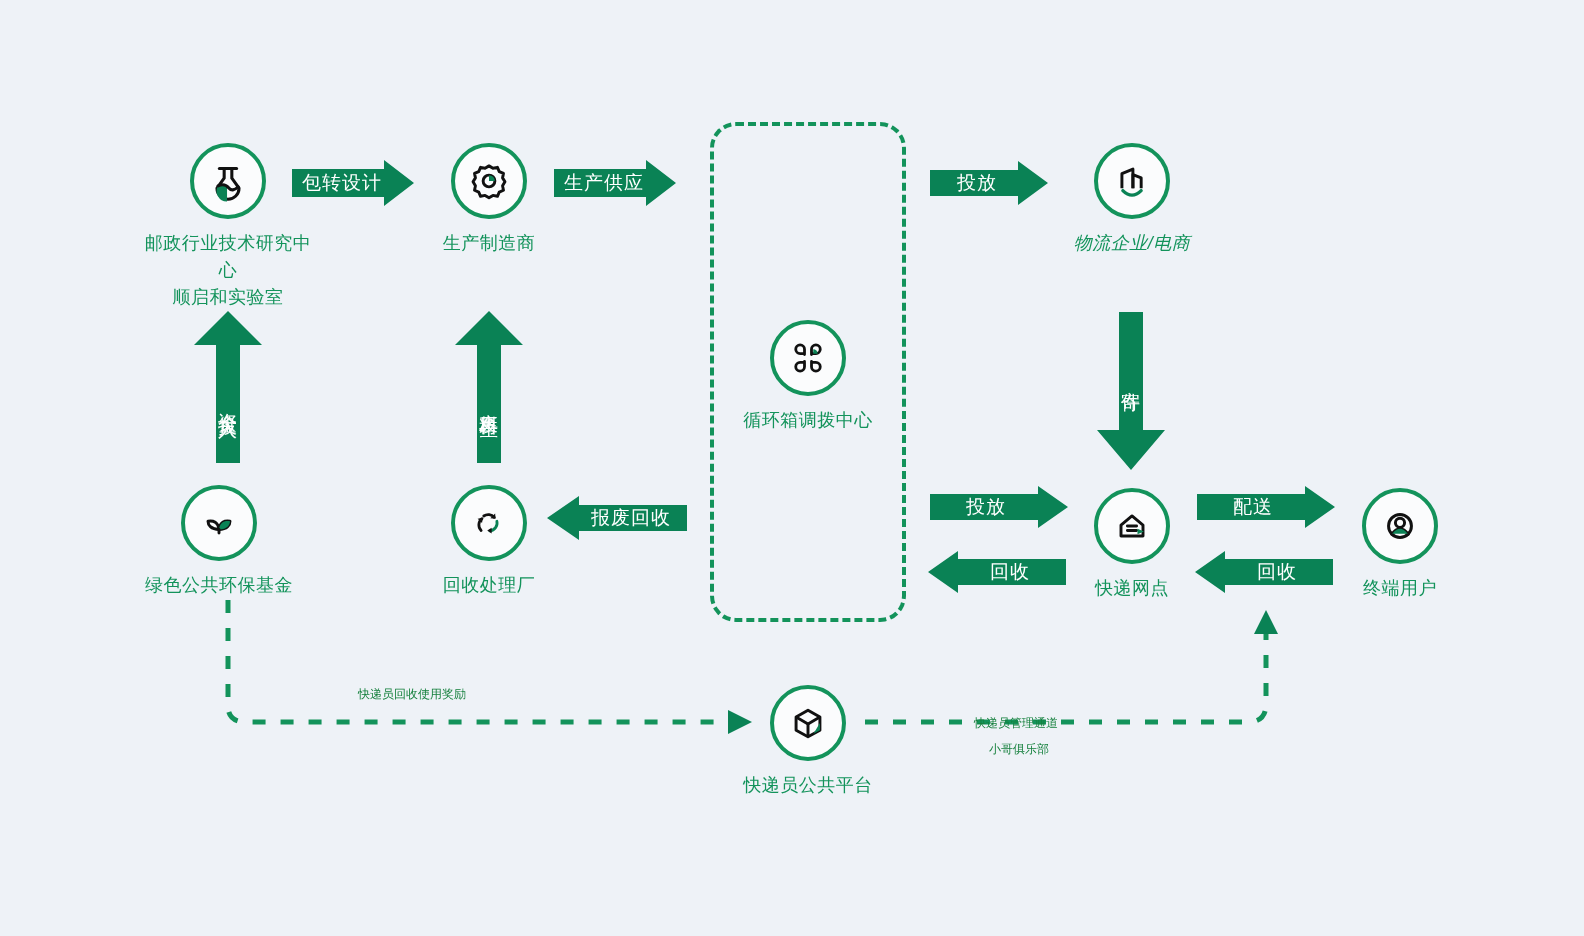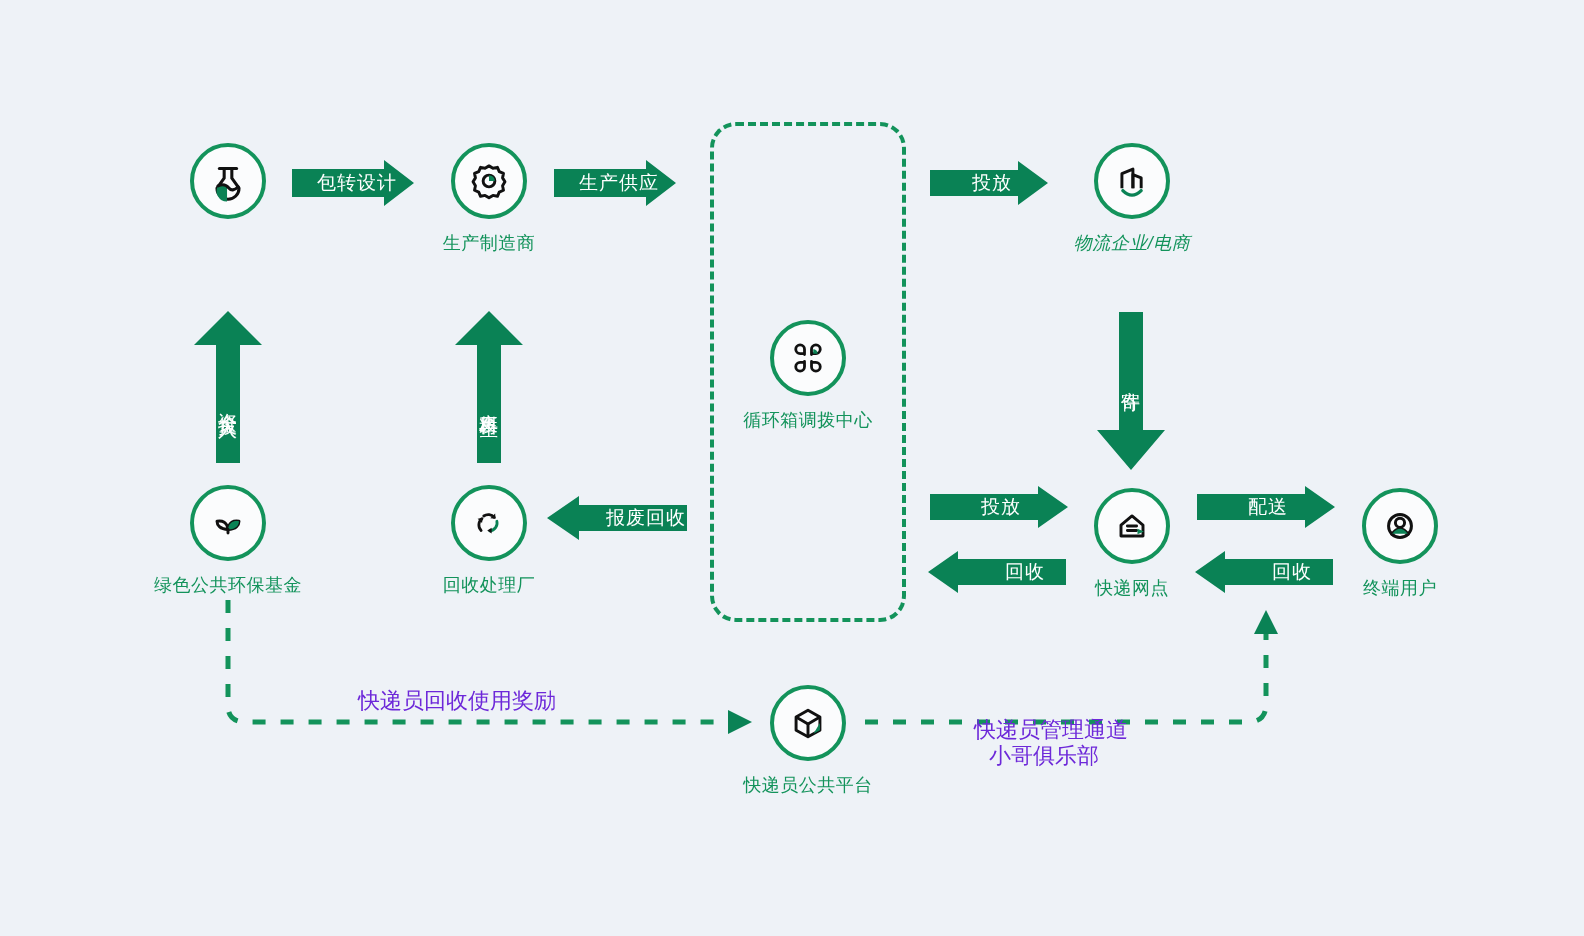--- a/index.html
+++ b/index.html
@@ -19,21 +19,21 @@
     margin:0 auto;display:flex;align-items:center;justify-content:center;
     box-sizing:border-box;
   }
   .node .circle svg{display:block;}
   .node .lbl{
     margin-top:11px;color:#13935b;font-size:18px;line-height:27px;
     letter-spacing:.5px;white-space:pre-line;
   }
 
   
-  .harrow{position:absolute;display:flex;align-items:center;justify-content:center;padding-left:15px;}
+  .harrow{position:absolute;display:flex;align-items:center;justify-content:center;}
   .harrow .txt{
     position:relative;z-index:2;color:#fff;font-size:19px;letter-spacing:1px;
     white-space:nowrap;
   }
   .harrow svg{position:absolute;left:0;top:0;}
 
   
   .varrow{position:absolute;}
   .varrow .txt{
     position:absolute;left:0;right:0;color:#fff;font-size:19px;line-height:23px;
@@ -43,40 +43,42 @@
   }
   .varrow svg{position:absolute;left:0;top:0;}
 
   
   .dashbox{
     position:absolute;border:4px dashed #13935b;border-radius:26px;
     box-sizing:border-box;
   }
 
   
-  .flabel{position:absolute;color:#6d28d9;font-size:22px;white-space:nowrap;}
+  .flabel{position:absolute;color:#15803d;font-size:12px;white-space:nowrap;}
 
   .dashlayer{position:absolute;left:0;top:0;pointer-events:none;}
 </style>
 </head>
 <body>
 
 <div id="stage">
 
   <div class="dashbox" style="left:710px;top:122px;width:196px;height:500px;"></div>
 
   <div class="node" style="left:143px;top:143px;">
     <div class="circle">
       <svg width="46" height="46" viewBox="0 0 48 48">
         <path d="M15 11 h18" stroke="#111" stroke-width="3.2" stroke-linecap="round" fill="none"></path>
         <path d="M20 11 v10 L12.5 31.5 a10.5 10.5 0 1 0 23 0 L28 21 V11" stroke="#111" stroke-width="3.2" fill="none" stroke-linejoin="round"></path>
         <path d="M13.6 29 a10.8 10.8 0 0 0 9.4 16.4 V29 z" fill="#0a8255"></path>
         <path d="M13.6 29 q7 -3 11 2 t10 -1" stroke="#111" stroke-width="3.2" fill="none" stroke-linecap="round"></path>
       </svg>
     </div>
+    <div class="lbl">邮政行业技术研究中心
+顺启和实验室</div>
   </div>
 
   <div class="node" style="left:404px;top:143px;">
     <div class="circle">
       <svg width="44" height="44" viewBox="0 0 48 48">
         <path d="M24 7.5 l4.3 2.6 4.9-1 2 4.6 4.6 2 -1 4.9 2.6 4.3 -2.6 4.3 1 4.9 -4.6 2 -2 4.6 -4.9-1 -4.3 2.6 -4.3-2.6 -4.9 1 -2-4.6 -4.6-2 1-4.9 -2.6-4.3 2.6-4.3 -1-4.9 4.6-2 2-4.6 4.9 1z" stroke="#111" stroke-width="3.2" fill="none" stroke-linejoin="round"></path>
         <circle cx="24" cy="24" r="6.4" stroke="#111" stroke-width="3.2" fill="none"></circle>
         <path d="M24 17.6 a6.4 6.4 0 0 1 6.4 6.4 h-6.4 z" fill="#0a8255"></path>
       </svg>
     </div>
@@ -100,21 +102,21 @@
     <div class="circle">
       <svg width="44" height="44" viewBox="0 0 48 48">
         <path d="M13 32 V16 L25 11 v21" stroke="#111" stroke-width="3.2" fill="none" stroke-linejoin="round"></path>
         <path d="M25 32 V17 l9 3.6 V32" stroke="#111" stroke-width="3.2" fill="none" stroke-linejoin="round"></path>
         <path d="M14 34.5 q10 10 20 0" stroke="#0a8255" stroke-width="3.6" fill="none" stroke-linecap="round"></path>
       </svg>
     </div>
     <div class="lbl">物流企业/电商</div>
   </div>
 
-  <div class="node" style="left:143px;top:485px;">
+  <div class="node" style="left:134px;top:485px;">
     <div class="circle">
       <svg width="44" height="44" viewBox="0 0 48 48">
         <path d="M24 31 c-9 0 -12-5 -12-9 c6 -1 11 1 12 9 z" stroke="#111" stroke-width="3.2" fill="none" stroke-linejoin="round"></path>
         <path d="M24 31 c9 0 12-5 12-9 c-6 -1 -11 1 -12 9 z" stroke="#111" stroke-width="3.2" fill="none" stroke-linejoin="round"></path>
         <path d="M24 31 c9 0 12-5 12-9 c-6 -1 -11 1 -12 9 z" fill="#0a8255"></path>
         <path d="M24 31 v4" stroke="#111" stroke-width="3.2" stroke-linecap="round"></path>
       </svg>
     </div>
     <div class="lbl">绿色公共环保基金</div>
   </div>

